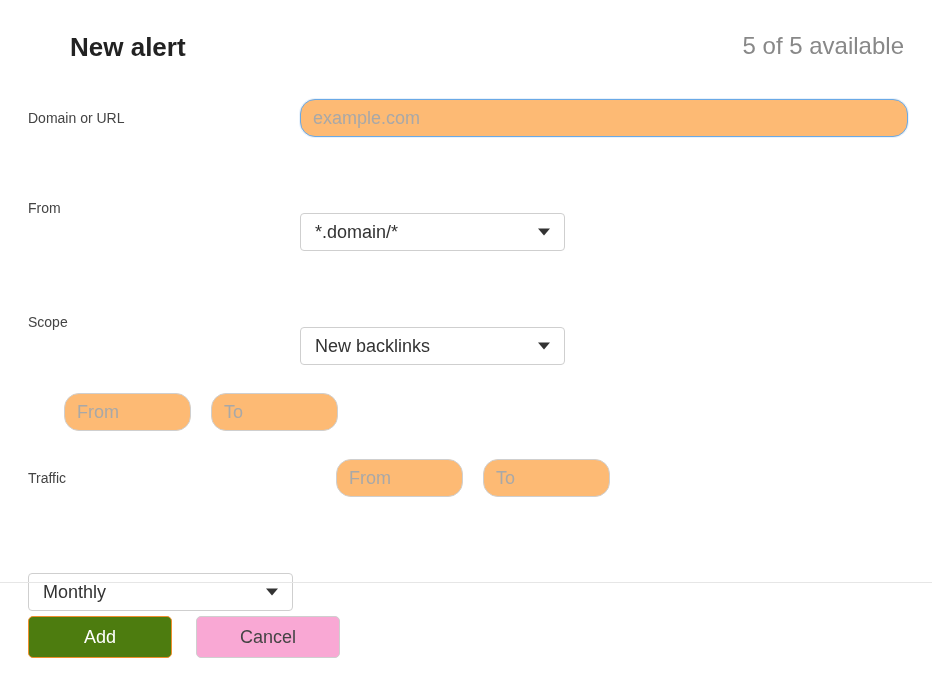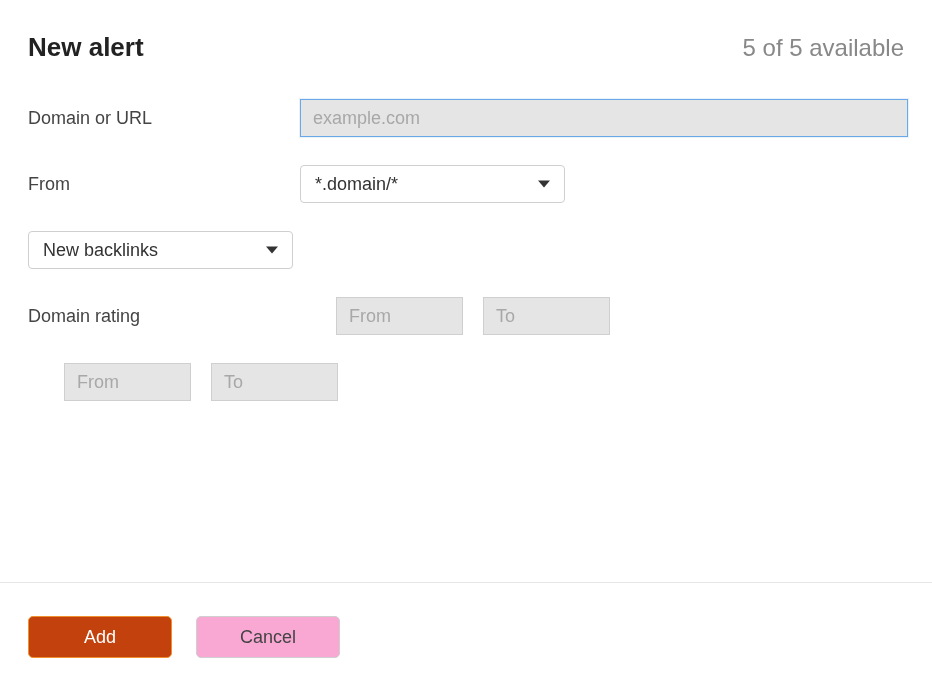--- a/index.html
+++ b/index.html
@@ -9,54 +9,55 @@
       color: #333;
       background: #fff;
       width: 932px;
       height: 688px;
       position: relative;
     }
     .container { padding: 32px 28px 0 28px; }
     .header {
       display: flex;
       justify-content: space-between;
-      align-items: center;
+      align-items: flex-start;
       margin-bottom: 36px;
+      margin-left: 42px;
     }
     .title {
       font-size: 26px;
       font-weight: 700;
       color: #222;
     }
     .availability {
       font-size: 24px;
       color: #888;
     }
     .form-row {
       display: flex;
       align-items: center;
       margin-bottom: 28px;
     }
     .form-label {
       width: 272px;
-      font-size: 18px;
+      font-size: 14px;
       color: #444;
       flex: 0 0 auto;
     }
     .field { flex: 0 0 auto; }
 
     .text-input {
       height: 38px;
       border: 1px solid #cfcfcf;
-      border-radius: 0;
+      border-radius: 15px;
       padding: 0 12px;
       font-size: 18px;
       color: #333;
       outline: none;
-      background: #e5e5e5;
+      background: #fdba74;
     }
     .text-input::placeholder { color: #a8a8a8; }
     .text-input.wide { width: 608px; }
     .text-input.wide:focus, .text-input.focused {
       border-color: #6aa9e6;
       box-shadow: 0 0 0 1px rgba(106,169,230,0.15);
     }
     .text-input.small { width: 127px; }
     .range-pair { display: flex; gap: 20px; margin-left: 36px; }
 
@@ -67,20 +68,21 @@
       border: 1px solid #cfcfcf;
       border-radius: 4px;
       background: #fff;
       display: flex;
       align-items: center;
       padding: 0 40px 0 14px;
       cursor: pointer;
       font-size: 18px;
       color: #333;
       user-select: none;
+      margin-top: 48px;
     }
     .select .caret {
       position: absolute;
       right: 14px;
       top: 50%;
       transform: translateY(-50%);
       width: 0; height: 0;
       border-left: 6px solid transparent;
       border-right: 6px solid transparent;
       border-top: 7px solid #333;
@@ -125,21 +127,21 @@
       font-size: 18px;
       padding: 0 0;
       width: 144px;
       display: inline-flex;
       align-items: center;
       justify-content: center;
       cursor: pointer;
       user-select: none;
     }
     .btn-primary {
-      background: #c2410c;
+      background: #4d7c0f;
       color: #fff;
       border: 1px solid #ef8f2d;
     }
     .btn-secondary {
       background: #f9a8d4;
       color: #444;
       border: 1px solid #cfcfcf;
     }
   </style>
 </head>
@@ -163,44 +165,51 @@
     <div class="form-label">From</div>
     <div class="field">
       <div class="select">
         <span>*.domain/*</span>
         <span class="caret"></span>
       </div>
     </div>
   </div>
 
   <div class="form-row">
+    <div class="form-label">Scope</div>
     <div class="field">
       <div class="select">
         <span>New backlinks</span>
         <span class="caret"></span>
       </div>
     </div>
   </div>
 
   <div class="form-row">
-    <div class="form-label">Domain rating</div>
     <div class="field range-pair">
       <input type="text" class="text-input small" placeholder="From" style="">
       <input type="text" class="text-input small" placeholder="To" style="">
     </div>
   </div>
 
   <div class="form-row">
+    <div class="form-label">Traffic</div>
     <div class="field range-pair">
       <input type="text" class="text-input small" placeholder="From" style="">
       <input type="text" class="text-input small" placeholder="To" style="">
     </div>
   </div>
 
   <div class="form-row">
+    <div class="field">
+      <div class="select">
+        <span>Monthly</span>
+        <span class="caret"></span>
+      </div>
+    </div>
   </div>
 
 
 </div>
 
 <div class="footer-sep"></div>
 
 <div class="footer">
   <div class="btn btn-primary">
     <span>Add</span>

